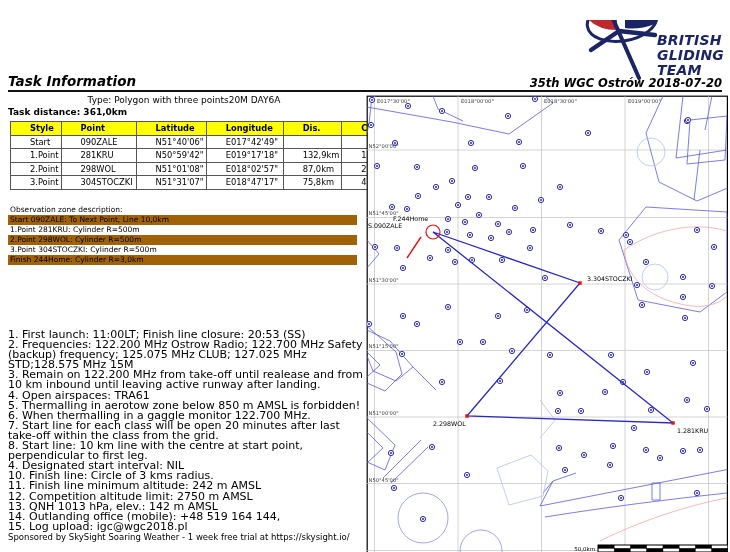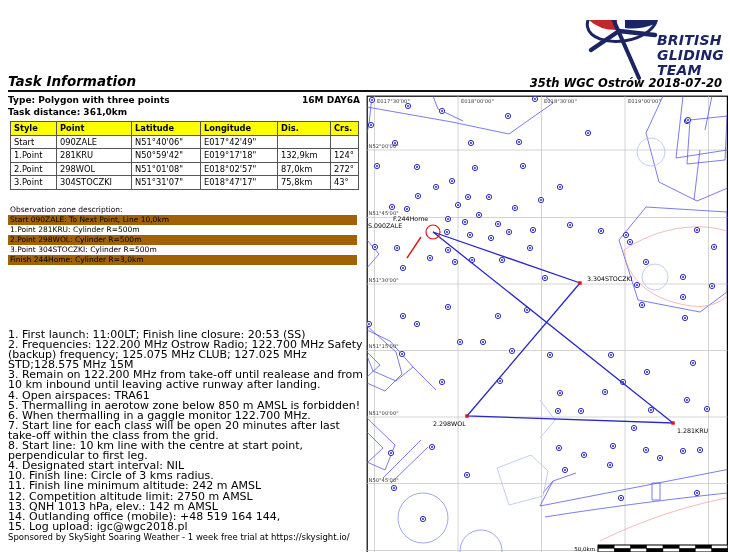--- a/index.html
+++ b/index.html
@@ -6,26 +6,26 @@
   .page{position:relative;width:730px;height:552px;background:#fff;overflow:hidden;
         font-family:"DejaVu Sans","Liberation Sans",sans-serif;color:#000;}
   .abs{position:absolute;}
   
   .logo{left:583px;top:0;width:147px;height:66px;margin-top:20px;}
   .logo-text{position:absolute;left:74px;top:13px;font-weight:bold;font-style:italic;
              color:#1b2464;font-size:14px;line-height:15px;letter-spacing:.2px;}
   .page-title{left:8px;top:73px;font-size:13.5px;font-weight:bold;font-style:italic;}
   .event-title{right:8px;top:76px;font-size:11.5px;font-weight:bold;font-style:italic;}
   .title-rule{left:8px;top:90px;width:714px;height:2px;background:#111;}
-  .type-line{left:8px;top:95px;width:352px;display:flex;justify-content:space-between;
-             font-size:9px;font-weight:bold;}
+  .type-line{left:8px;top:95px;width:352px;display:flex;justify-content:center;
+             font-size:9px;font-weight:normal;}
   .distance-line{left:8px;top:107px;font-size:9px;font-weight:bold;}
   
   table.wp{left:10px;top:121px;border-collapse:collapse;table-layout:fixed;font-size:8.3px;}
-  table.wp th,table.wp td{border:1px solid #555;padding:0 2px 0 3px;height:12.5px;
+  table.wp th,table.wp td{border:1px solid #555;padding:0 2px 0 19px;height:12.5px;
              text-align:left;font-weight:normal;overflow:hidden;white-space:nowrap;}
   table.wp th{background:#ffff00;font-weight:bold;}
   
   .obs{left:8px;top:205px;width:349px;font-size:7.5px;line-height:10px;}
   .obs .obs-line{padding-left:2px;}
   .obs .hl{background:#a16207;}
   
   .rules{left:8px;top:330px;width:355px;font-size:11px;line-height:10.1px;}
   .sponsor{left:8px;top:532px;width:356px;font-size:8.5px;}
   
@@ -58,21 +58,21 @@
       <div>TEAM</div>
     </div>
   </div>
 
   <div class="abs page-title">Task Information</div>
   <div class="abs event-title">35th WGC Ostrów 2018-07-20</div>
   <div class="abs title-rule"></div>
 
   <div class="abs type-line">
     <span>Type: Polygon with three points</span>
-    <span>16M DAY6A</span>
+    <span>20M DAY6A</span>
   </div>
   <div class="abs distance-line">Task distance: 361,0km</div>
 
   <table class="abs wp">
     <colgroup>
         <col style="width:46px">
         <col style="width:75px">
         <col style="width:69px">
         <col style="width:77px">
         <col style="width:53px">

